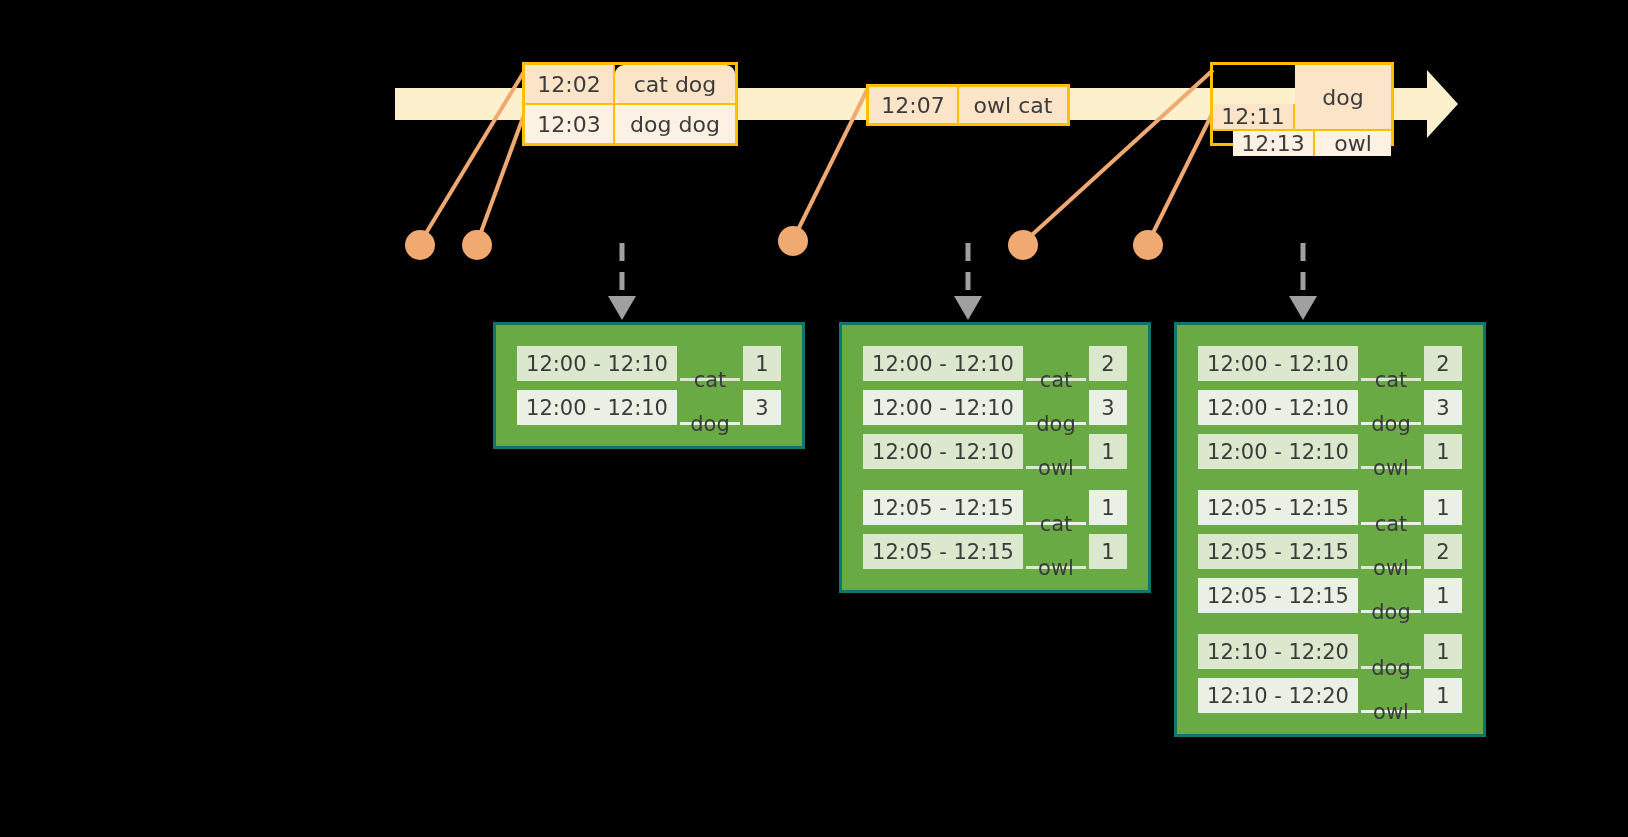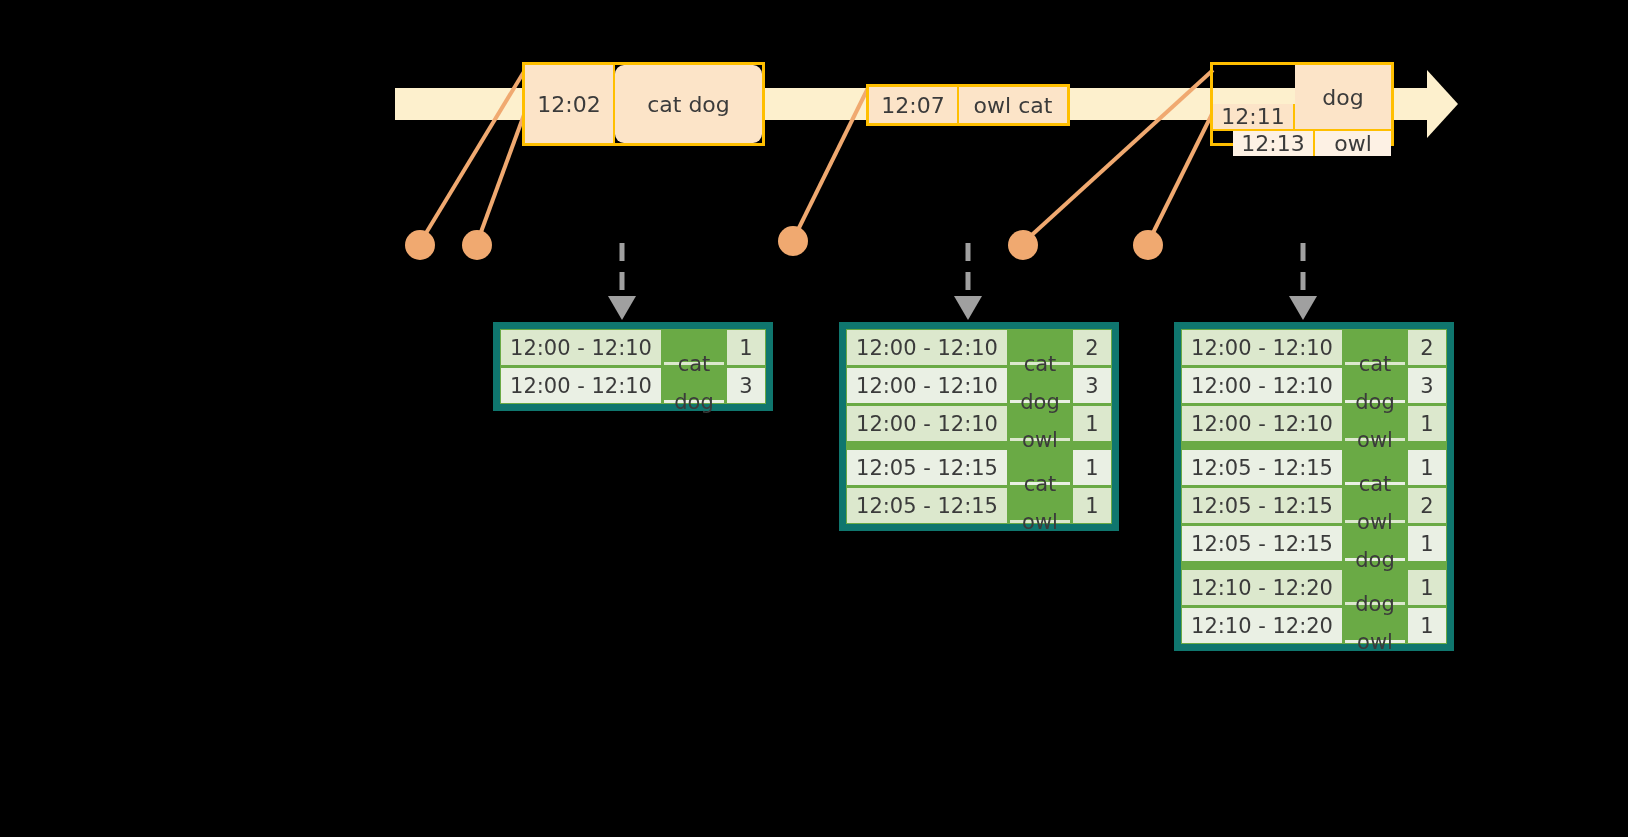--- a/index.html
+++ b/index.html
@@ -33,26 +33,26 @@
     display:flex;align-items:center;justify-content:center;
     color:#3b3b3b;font-size:22px;white-space:nowrap;
   }
   .evt-time{border-right:2px solid #ffbf00;}
   .shade-a .evt-time,.shade-a .evt-text{background:#fce4c8;}
   .shade-b .evt-time,.shade-b .evt-text{background:#fdf1e4;}
 
   
   .agg-table{
     position:absolute;
-    border:7px solid #0f766e;
+    border:3px solid #0f766e;
     box-sizing:border-box;
     background:#6aaa45;
     display:flex;flex-direction:column;
-    gap:3px;
-    padding:1px;
+    gap:9px;
+    padding:21px;
   }
   .agg-row{
     display:flex;
     gap:3px;
     height:35px;
   }
   .agg-cell{
     display:flex;align-items:center;justify-content:center;
     color:#3b3b3b;font-size:21px;white-space:nowrap;
   }
@@ -96,24 +96,28 @@
       <line x1="968" y1="243" x2="968" y2="300"></line>
       <line x1="1303" y1="243" x2="1303" y2="300"></line>
     </g>
     <g fill="#a0a0a0">
       <polygon points="608,296 636,296 622,320"></polygon>
       <polygon points="954,296 982,296 968,320"></polygon>
       <polygon points="1289,296 1317,296 1303,320"></polygon>
     </g>
   </svg>
 
-  <div class="evt-box" style="left:522px;top:62px;width:243px;height:84px;">
+  <div class="evt-box" style="left:522px;top:62px;width:216px;height:84px;">
     <div class="evt-row shade-a">
       <div class="evt-time" style="width:88px;">12:02</div>
       <div class="evt-text" style="flex:1;border-radius:9px;">cat dog</div>
+    </div>
+    <div class="evt-row shade-b">
+      <div class="evt-time" style="width:88px;">12:03</div>
+      <div class="evt-text" style="flex:1;">dog dog</div>
     </div>
   </div>
 
   <div class="evt-box" style="left:866px;top:84px;width:204px;height:42px;">
     <div class="evt-row shade-a">
       <div class="evt-time" style="width:88px;">12:07</div>
       <div class="evt-text" style="flex:1;">owl cat</div>
     </div>
   </div>
 

